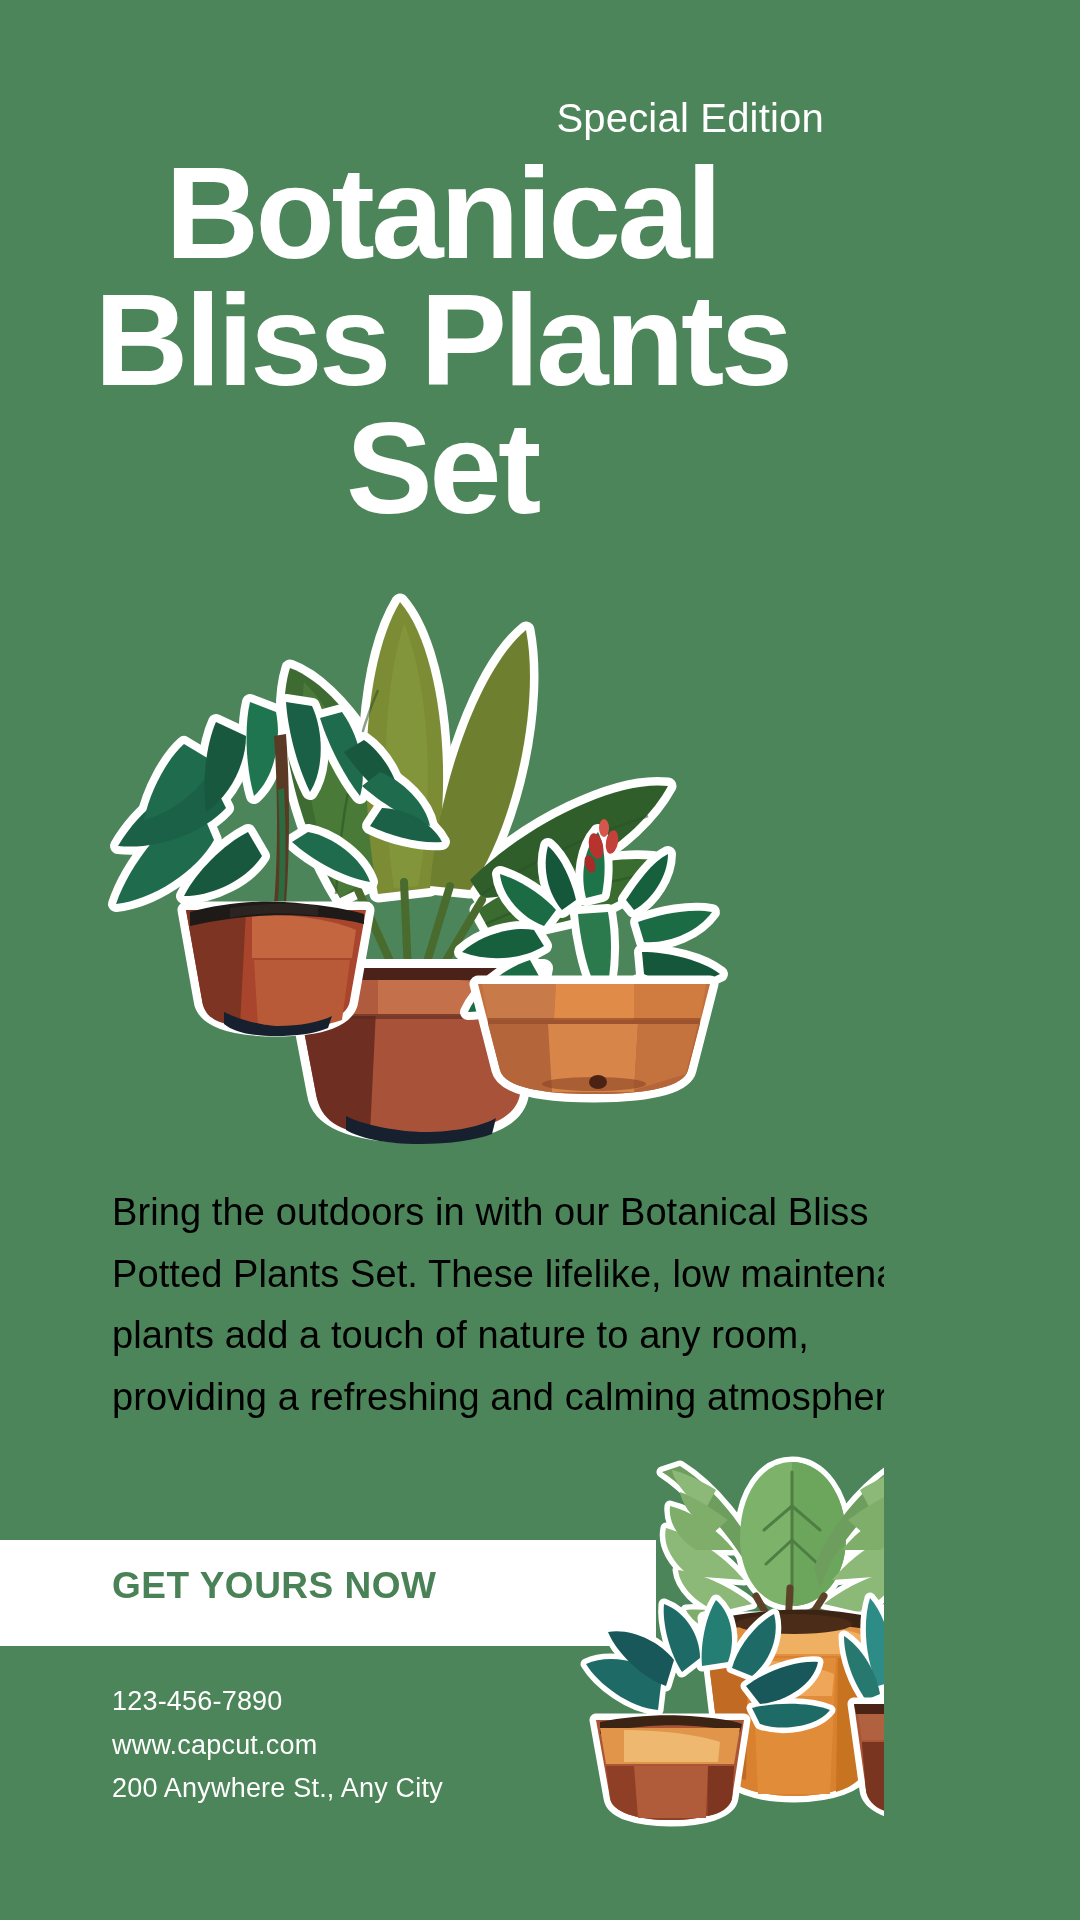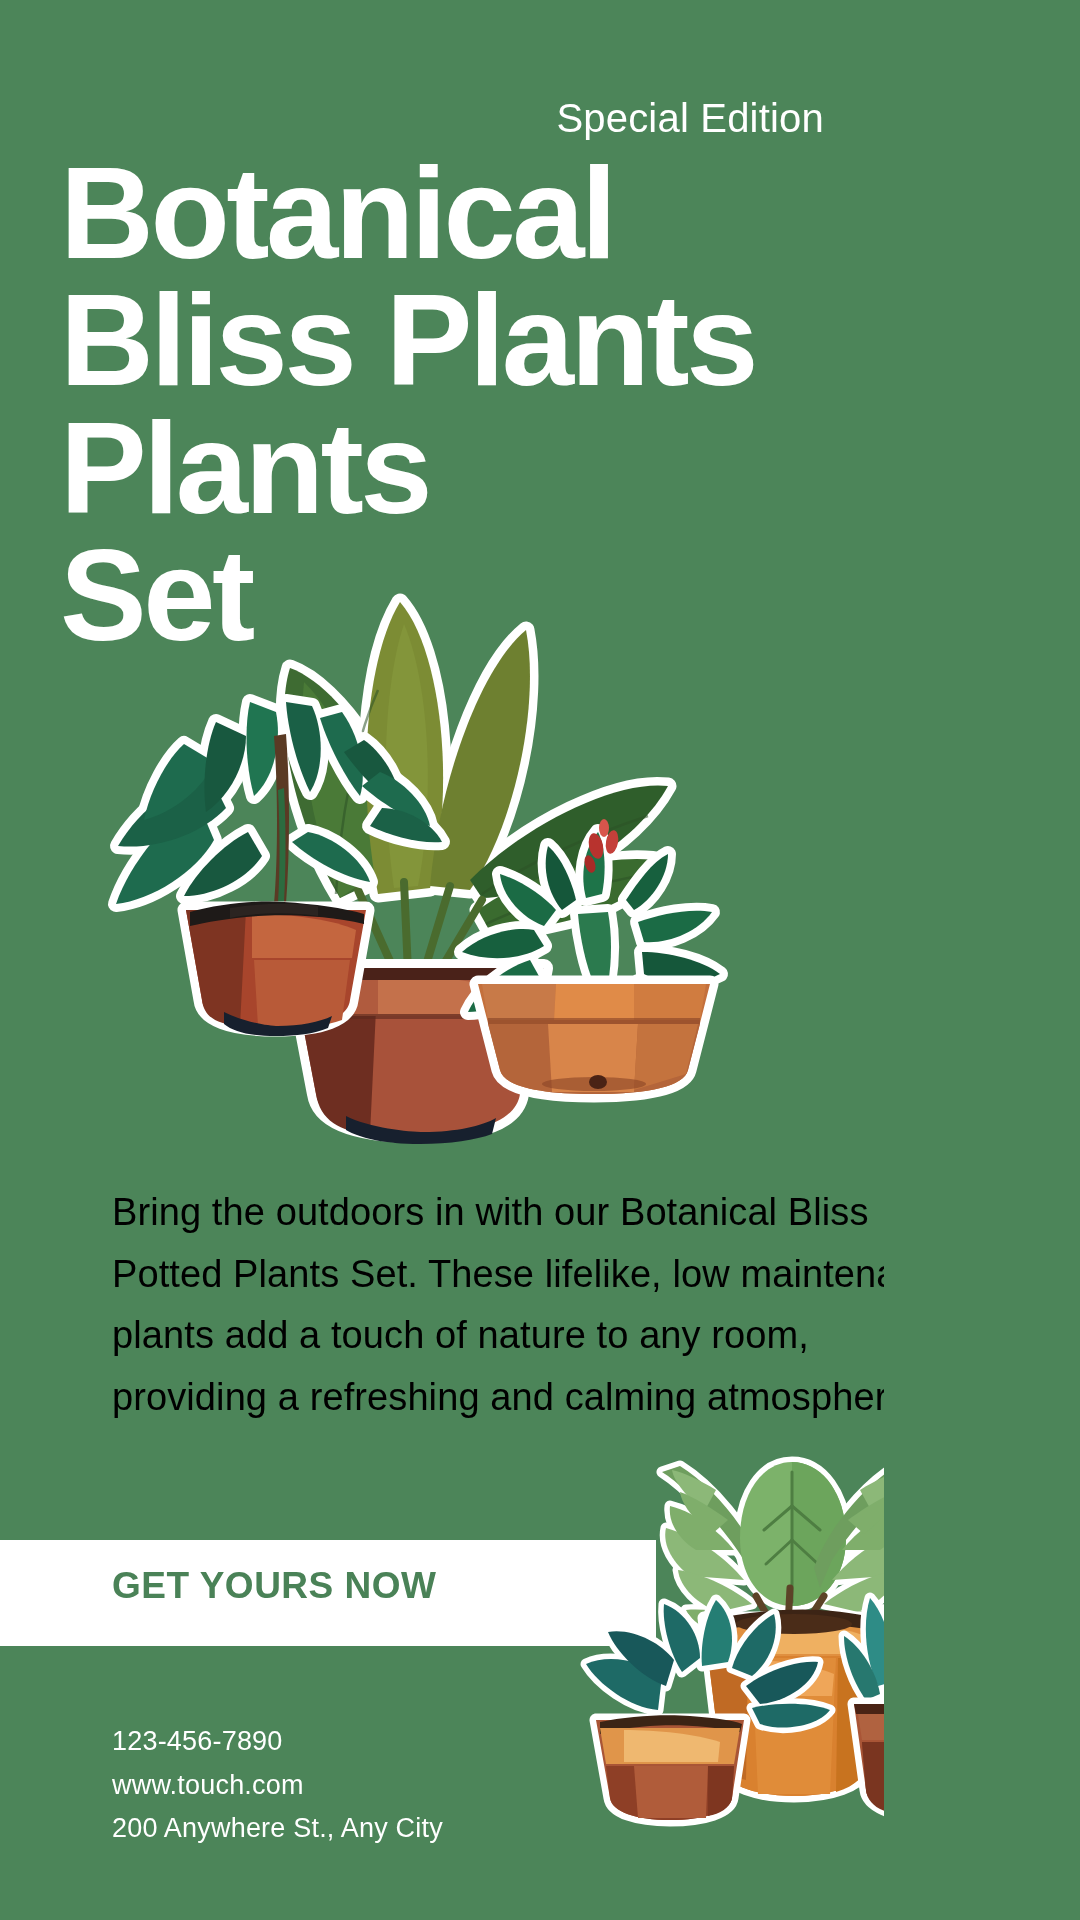--- a/index.html
+++ b/index.html
@@ -26,21 +26,21 @@
     letter-spacing:0.2px;
     color:#ffffff;
     white-space:nowrap;
     text-align:right;
   }
 
   
   .headline {
     position:absolute;
     left:60px; right:60px; top:150px;
-    text-align:left;
+    text-align:center;
     color:#ffffff;
     font-weight:700;
     font-size:128px;
     line-height:0.98;
     letter-spacing:-3.5px;
     z-index:6;
     pointer-events:none;
   }
   .headline .ln { display:block; white-space:nowrap; }
   .headline .ln-1 { font-size:130px; }
@@ -99,21 +99,20 @@
   
   .contact {
     position:absolute;
     left:112px; top:1680px;
     color:#ffffff;
     font-size:27px;
     font-weight:400;
     line-height:1.62;
     letter-spacing:0.2px;
     z-index:5;
-    margin-top:40px;
   }
   .contact div { white-space:nowrap; }
 
   
   .cluster {
     position:absolute;
     left:566px; top:1428px;
     width:430px; height:400px;
     z-index:4;
   }
@@ -122,21 +121,20 @@
 </head>
 <body>
 
 <div id="poster">
 
   <div class="eyebrow">Special Edition</div>
 
   <div class="headline">
     <span class="ln ln-1">Botanical</span>
     <span class="ln ln-2">Bliss Plants</span>
-    <span class="ln ln-3">Plants</span>
     <span class="ln ln-4">Set</span>
   </div>
 
   <div class="vrule"></div>
 
   <div class="hero">
     <svg viewBox="0 0 690 660" xmlns="http://www.w3.org/2000/svg">
       <defs>
         <g id="stroke-group"></g>
       </defs>
@@ -281,21 +279,21 @@
     </svg>
   </div>
 
   <p class="body-copy">Bring the outdoors in with our Botanical Bliss Potted Plants Set. These lifelike, low maintenance plants add a touch of nature to any room, providing a refreshing and calming atmosphere.</p>
 
   <div class="cta-banner"></div>
   <div class="cta-label">GET YOURS NOW</div>
 
   <div class="contact">
     <div>123-456-7890</div>
-    <div>www.touch.com</div>
+    <div>www.capcut.com</div>
     <div>200 Anywhere St., Any City</div>
   </div>
 
   <div class="cluster">
     <svg viewBox="0 0 430 400" xmlns="http://www.w3.org/2000/svg">
 
       <g>
 
         <g stroke="#ffffff" stroke-width="11" stroke-linejoin="round" stroke-linecap="round" fill="#ffffff">
 

